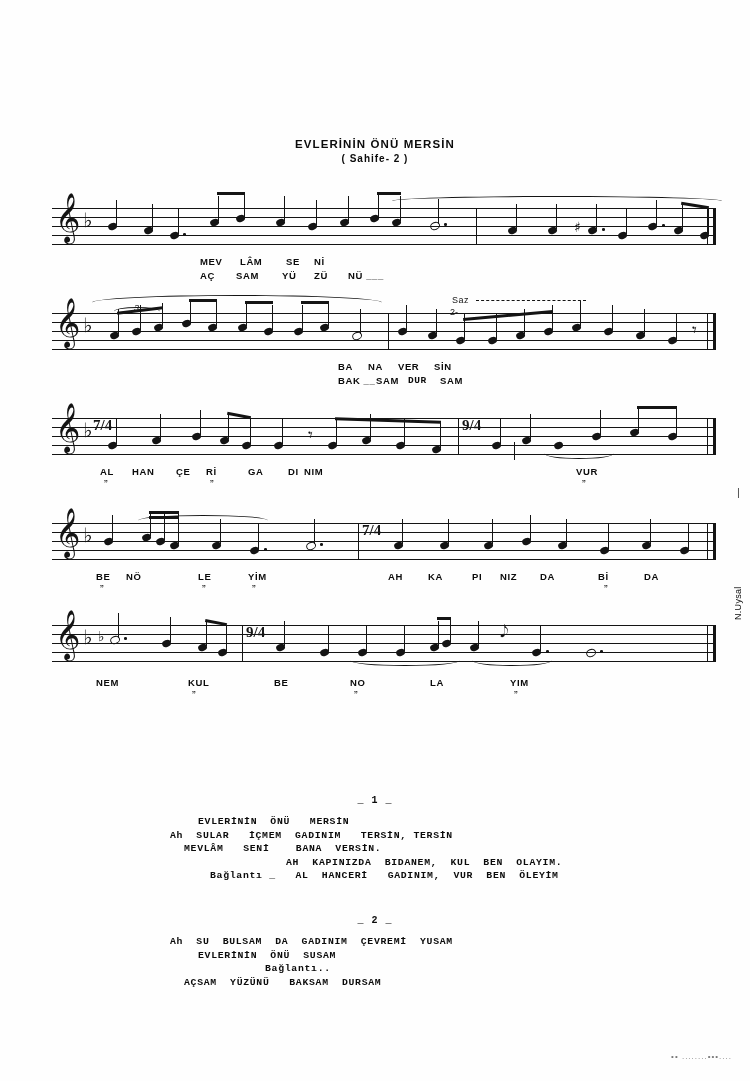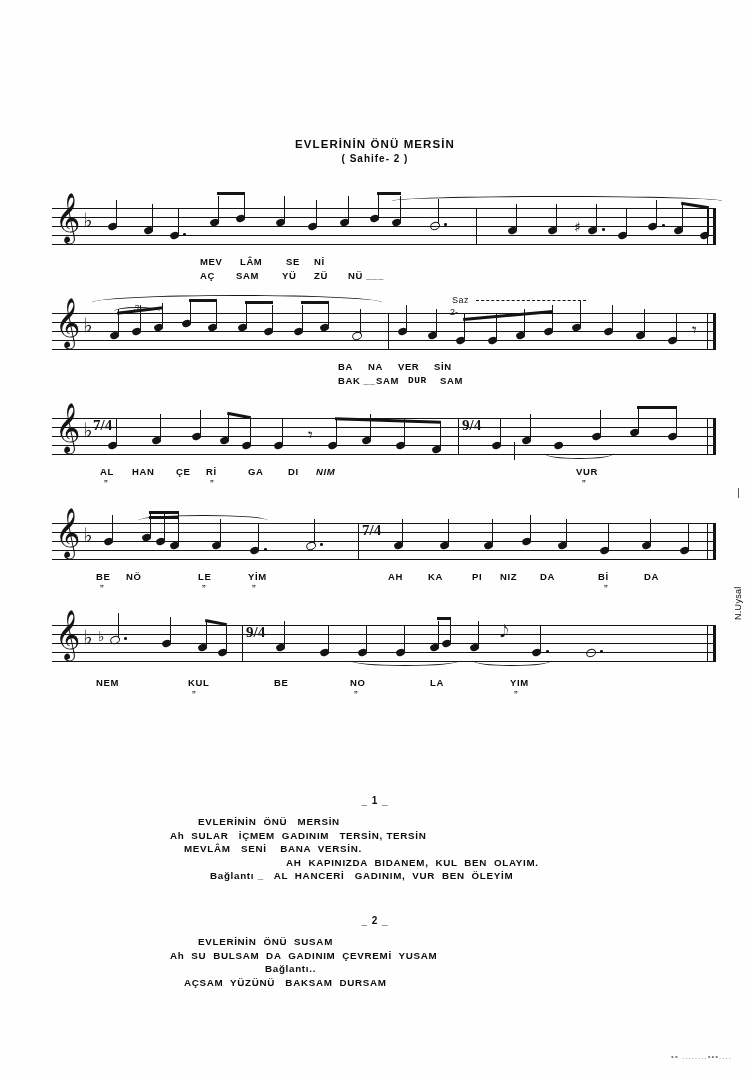--- a/index.html
+++ b/index.html
@@ -235,20 +235,21 @@
     position: absolute;
     font-size: 11px;
     color: #444;
   }
 
   
   .verse-block {
     position: absolute;
     left: 0;
     width: 750px;
+    font-family: Liberation Mono, monospace;
   }
   .verse-num {
     text-align: center;
     font-size: 10px;
     font-weight: bold;
     letter-spacing: 1px;
     color: #0b0b0b;
   }
   .verse-lines {
     margin-top: 9px;
@@ -546,21 +547,21 @@
 
       <div class="slur down" style="left:492px; top:30px; width:70px; height:10px;"></div>
     </div>
 
     <div class="lyric" style="left:48px; top:48px;">AL</div>
     <div class="lyric" style="left:80px; top:48px;">HAN</div>
     <div class="lyric" style="left:124px; top:48px;">ÇE</div>
     <div class="lyric" style="left:154px; top:48px;">Rİ</div>
     <div class="lyric" style="left:196px; top:48px;">GA</div>
     <div class="lyric" style="left:236px; top:48px;">DI</div>
-    <div class="lyric" style="left:264px; top:48px;font-style:italic;">NIM</div>
+    <div class="lyric" style="left:252px; top:48px;">NIM</div>
     <div class="lyric" style="left:524px; top:48px;">VUR</div>
 
     <div class="dittomark" style="left:52px; top:60px;">”</div>
     <div class="dittomark" style="left:158px; top:60px;">”</div>
     <div class="dittomark" style="left:530px; top:60px;">”</div>
   </div>
 
   <div class="system" style="top:523px;">
     <div class="staff">
       <div class="line l1"></div>
@@ -732,22 +733,22 @@
       <div class="vl">Ah  SULAR   İÇMEM  GADINIM   TERSİN, TERSİN</div>
       <div class="vl indent2">MEVLÂM   SENİ    BANA  VERSİN.</div>
       <div class="vl indent4">AH  KAPINIZDA  BIDANEM,  KUL  BEN  OLAYIM.</div>
       <div class="vl indent3">Bağlantı _   AL  HANCERİ   GADINIM,  VUR  BEN  ÖLEYİM</div>
     </div>
   </div>
 
   <div class="verse-block" style="top:915px;">
     <div class="verse-num">_ 2 _</div>
     <div class="verse-lines">
+      <div class="vl">Ah  SU  BULSAM  DA  GADINIM  ÇEVREMİ  YUSAM</div>
       <div class="vl indent1">EVLERİNİN  ÖNÜ  SUSAM</div>
-      <div class="vl">Ah  SU  BULSAM  DA  GADINIM  ÇEVREMİ  YUSAM</div>
       <div class="vl indent5">Bağlantı..</div>
       <div class="vl indent2">AÇSAM  YÜZÜNÜ   BAKSAM  DURSAM</div>
     </div>
   </div>
 
   <div class="footer-scribble">•• ........•••....</div>
 
 </div>
 
 </body></html>

